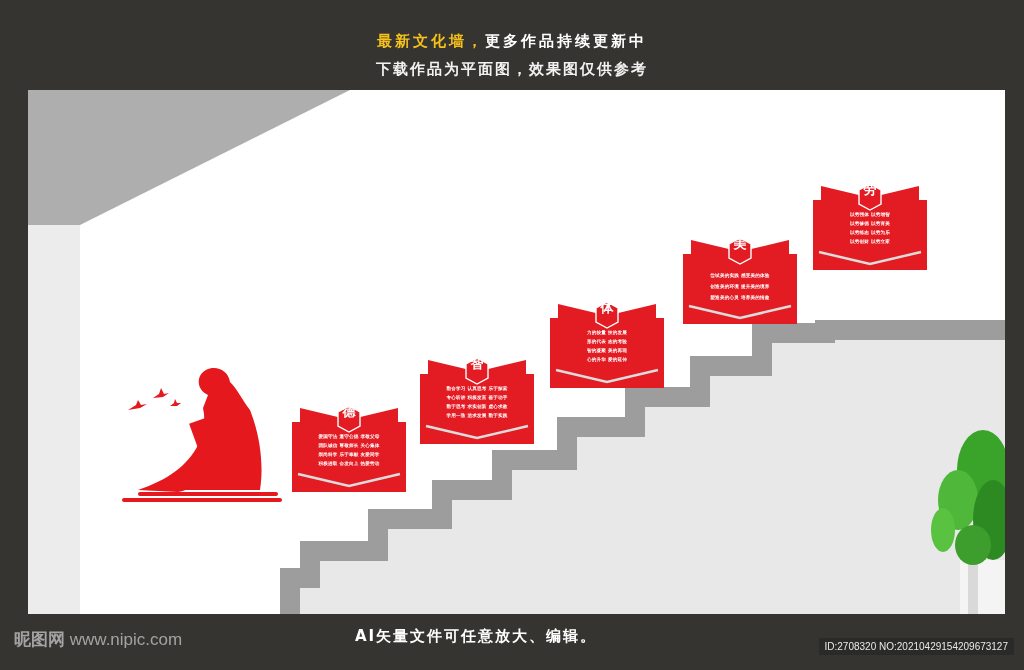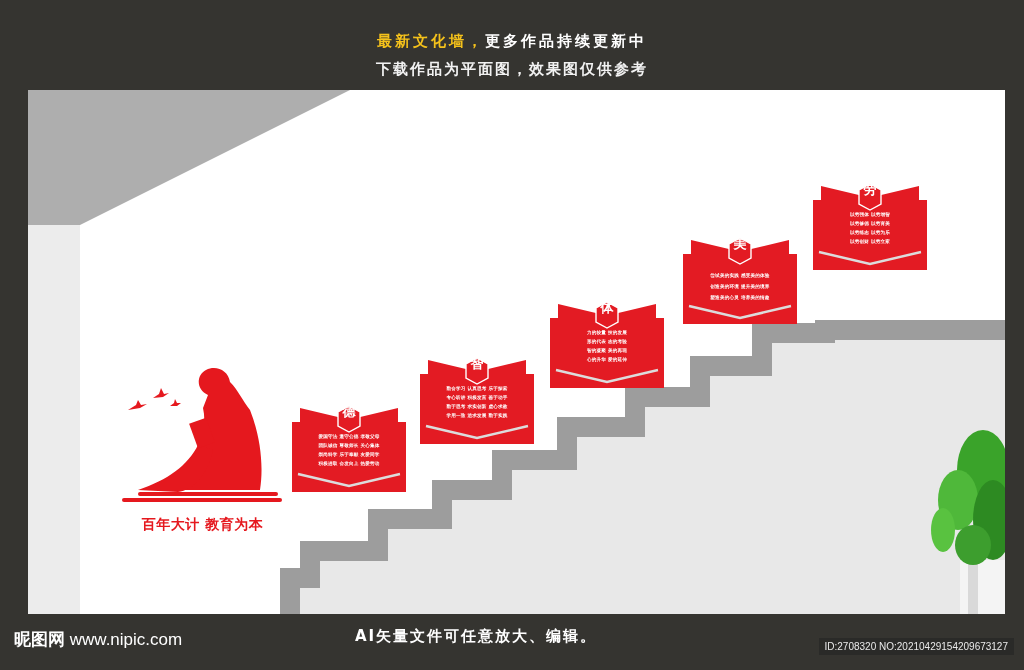--- a/index.html
+++ b/index.html
@@ -41,21 +41,21 @@
   .panel-lines div { letter-spacing: 0.2px; }
   .slogan {
     position: absolute; left: 92px; top: 426px; width: 165px; text-align: center;
     color: #e5181e; font-size: 14px; font-weight: bold; letter-spacing: 0.5px;
   }
   .footer-main {
     position: absolute; top: 627px; left: 0; width: 952px; text-align: center;
     color: #ffffff; font-size: 15px; font-weight: bold; letter-spacing: 2px;
   }
   .footer-logo {
-    position: absolute; left: 14px; top: 628px; color: #ffffff; font-size: 17px; font-weight: bold;
+    position: absolute; left: 14px; top: 628px; color: #a3a3a3; font-size: 17px; font-weight: bold;
     font-family: "Liberation Sans", sans-serif;
   }
   .footer-logo .url { font-weight: normal; font-size: 17px; }
   .footer-id {
     position: absolute; right: 10px; top: 638px; padding: 3px 6px;
     background: #2a2a28; color: #e9e9e9; font-size: 10px;
     font-family: "Liberation Sans", sans-serif;
     text-align: center;
   }
 </style>
@@ -98,21 +98,20 @@
       <path d="M150,400 C170,360 180,340 175,318 L180,305 C168,300 168,285 178,280 C188,275 200,280 202,292 C210,300 214,310 222,320 C232,345 236,375 232,400 Z"></path>
       <path d="M110,400 C140,390 160,375 170,355 L185,360 C180,385 165,400 150,402 Z"></path>
       <rect x="165" y="330" width="18" height="26" transform="rotate(-20 174 343)"></rect>
 
       <path d="M100,320 l8,-5 l2,-5 l3,5 l6,-1 l-7,4 z"></path>
       <path d="M125,308 l6,-4 l2,-6 l3,6 l5,-1 l-6,4 z"></path>
       <path d="M142,316 l4,-3 l1,-4 l2,4 l4,0 l-4,3 z"></path>
     </g>
   </svg>
 
-  <div class="slogan">百年大计 教育为本</div>
 
   <div class="panel" style="left:264px; top:310px;">
     <svg width="114" height="92" viewBox="0 0 114 92">
       <polygon points="0,22 8,22 8,8 50,18 64,18 106,8 106,22 114,22 114,92 0,92" fill="#e31b23"></polygon>
       <path d="M6,74 L57,86 L108,74" stroke="#dcdcdc" stroke-width="2.5" fill="none"></path>
       <polygon points="57,6 68,12 68,26 57,32 46,26 46,12" fill="#e31b23" stroke="#ffffff" stroke-width="1.4"></polygon>
     </svg>
     <div class="badge">德</div>
     <div class="panel-lines">
       <div>爱国守法 遵守公德 孝敬父母</div>

